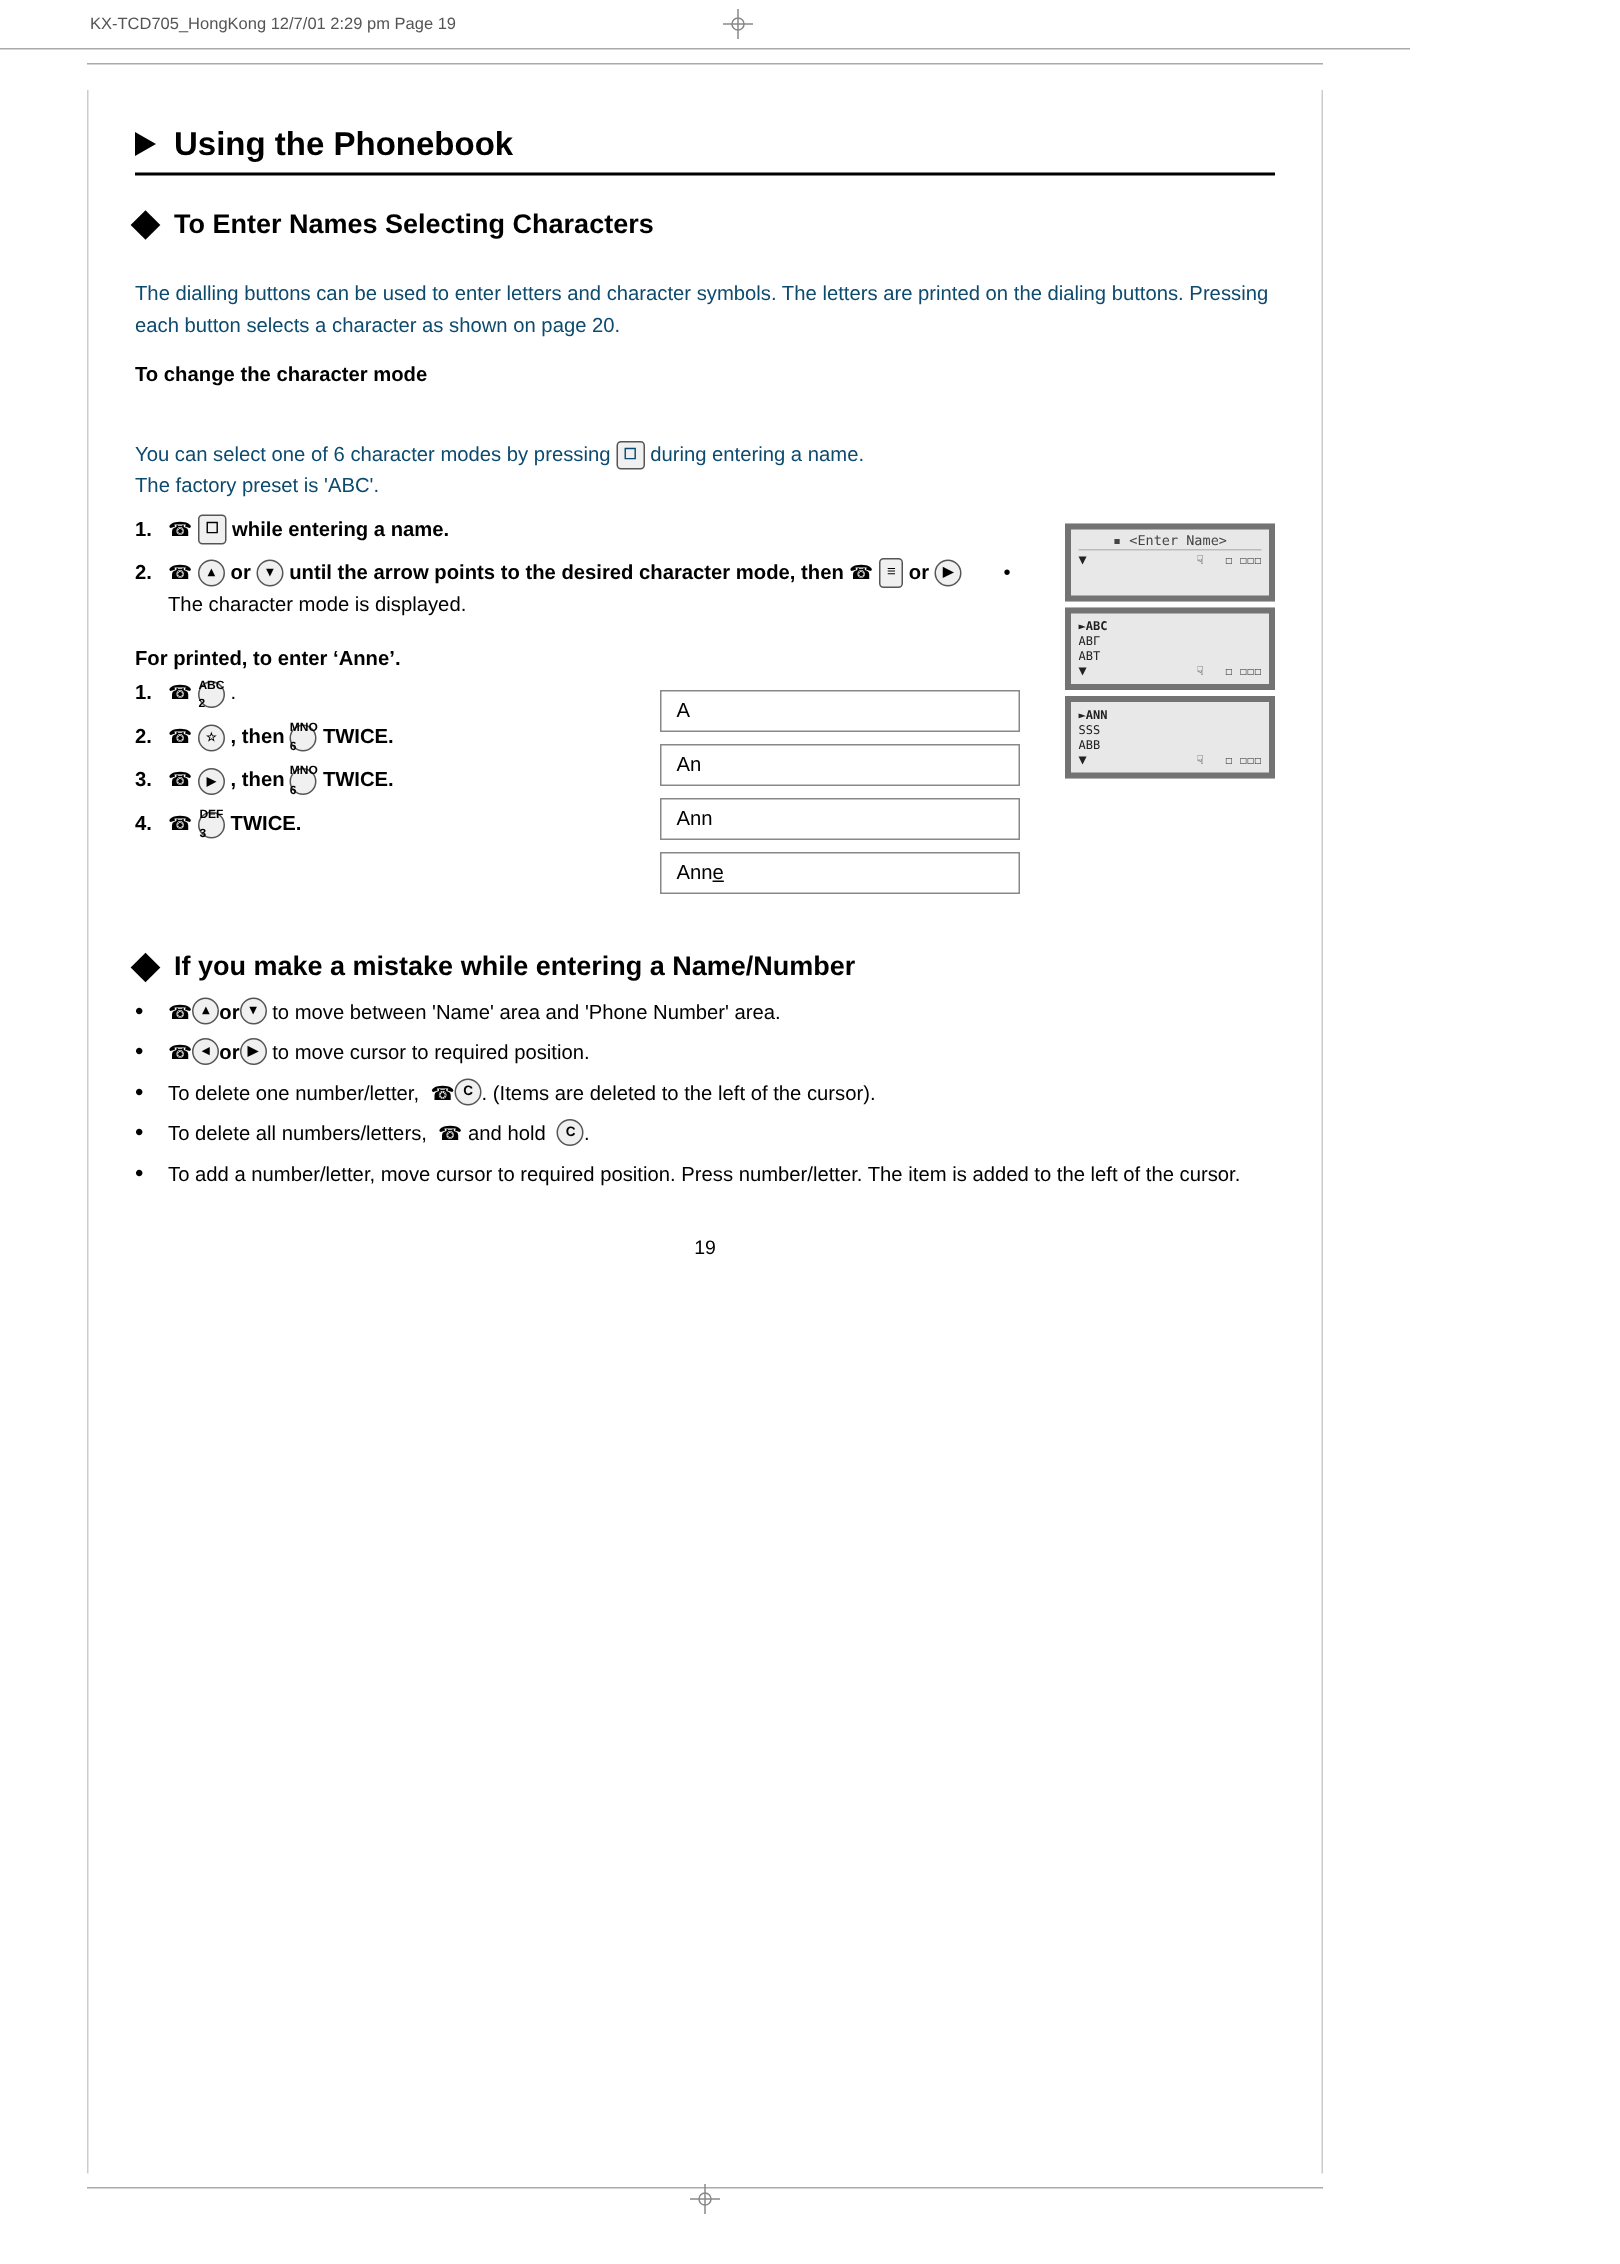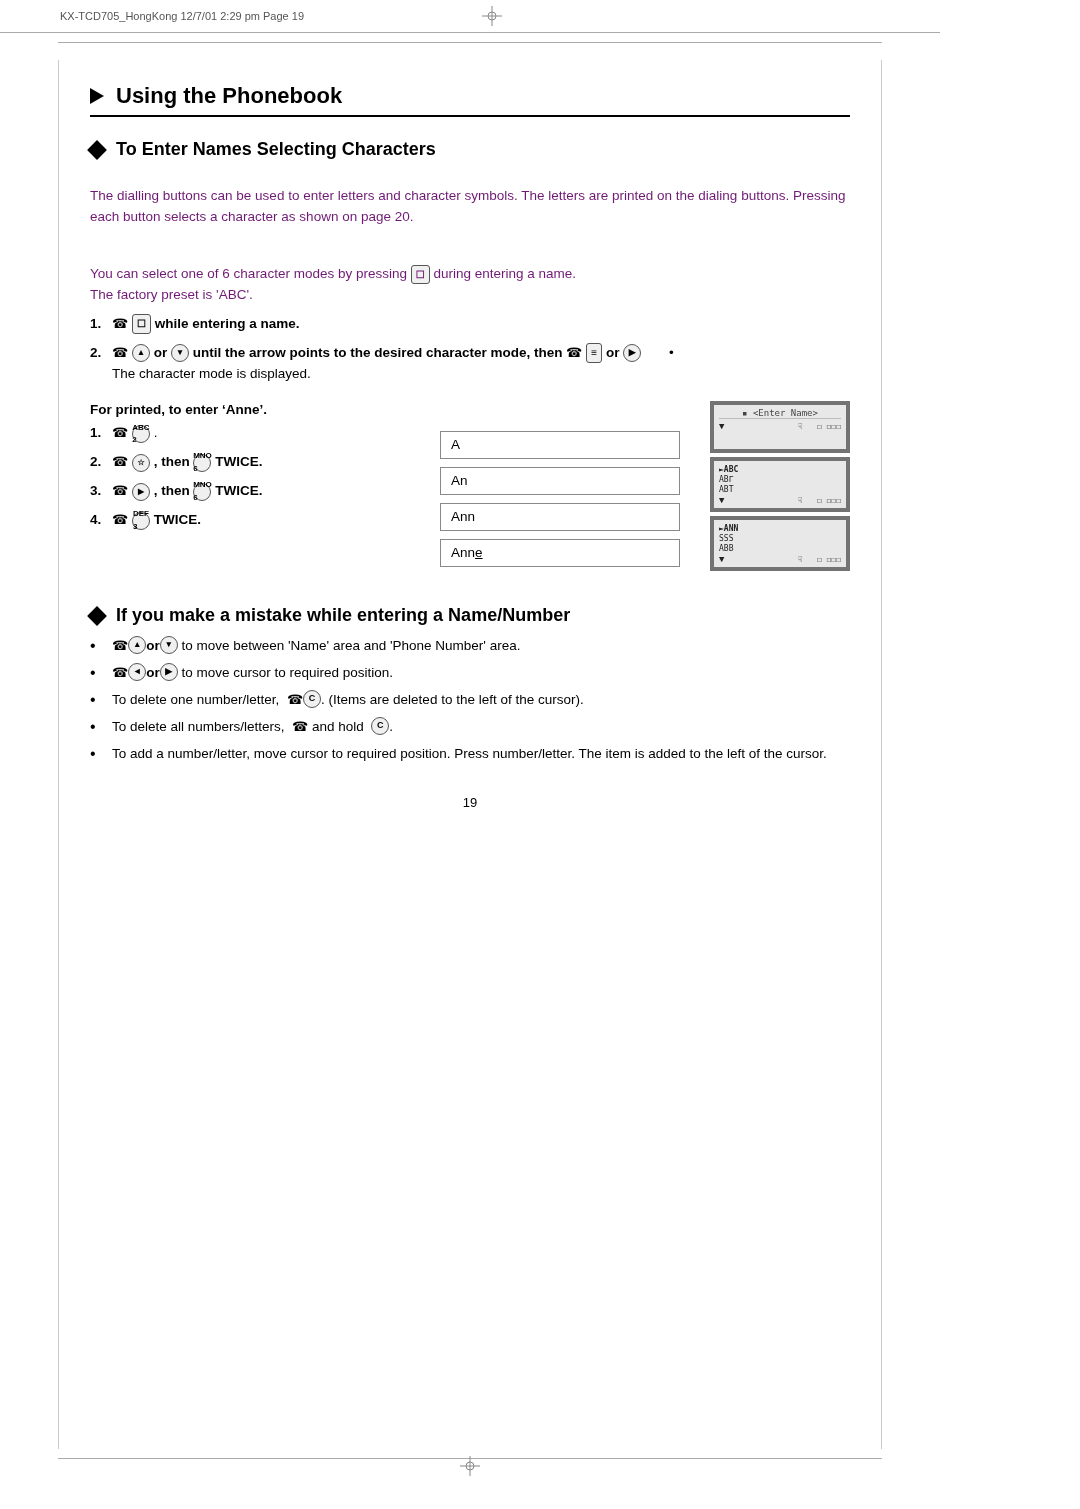--- a/index.html
+++ b/index.html
@@ -100,21 +100,21 @@
     .subsection-title h2 {
       font-size: 18px;
       font-weight: bold;
       color: #000;
     }
 
     .body-text {
       font-size: 13.5px;
       line-height: 1.55;
       margin-bottom: 8px;
-      color: #701a75;
+      color: #0c4a6e;
       margin-top: 26px;
     }
 
     .bold-label {
       font-weight: bold;
       font-size: 13.5px;
       margin-top: 14px;
       margin-bottom: 6px;
     }
 
@@ -291,21 +291,21 @@
       right: 58px;
       bottom: 50px;
       height: 1px;
       background: #aaa;
     }
 
     
     .step-and-lcd {
       display: flex;
       justify-content: space-between;
-      align-items: flex-end;
+      align-items: center;
       margin-top: 10px;
     }
     .step-main {
       flex: 1;
     }
     .lcd-side {
       width: 140px;
       margin-left: 20px;
     }
   </style>
@@ -336,20 +336,21 @@
       <h1>Using the Phonebook</h1>
     </div>
 
     <div class="subsection-title">
       <span class="diamond-icon"></span>
       <h2>To Enter Names Selecting Characters</h2>
     </div>
 
     <p class="body-text">The dialling buttons can be used to enter letters and character symbols. The letters are printed on the dialing buttons. Pressing each button selects a character as shown on page 20.</p>
 
+    <p class="bold-label">To change the character mode</p>
 
     <div class="step-and-lcd">
       <div class="step-main">
         <p class="body-text">
           You can select one of 6 character modes by pressing 
           <span class="btn-icon">☐</span>
           during entering a name.<br>
           The factory preset is 'ABC'.
         </p>
 

